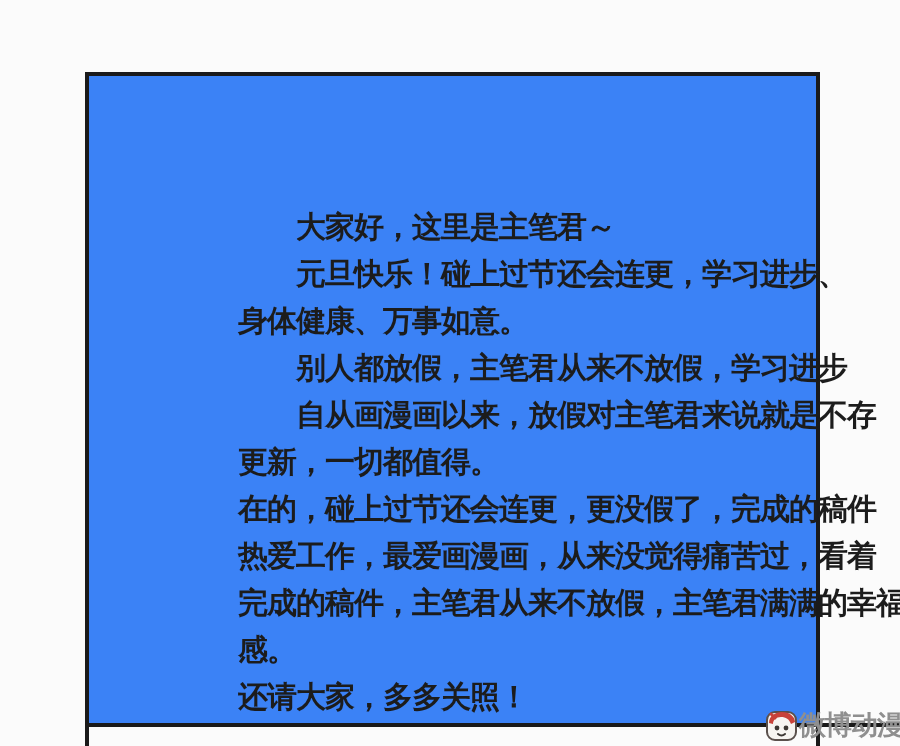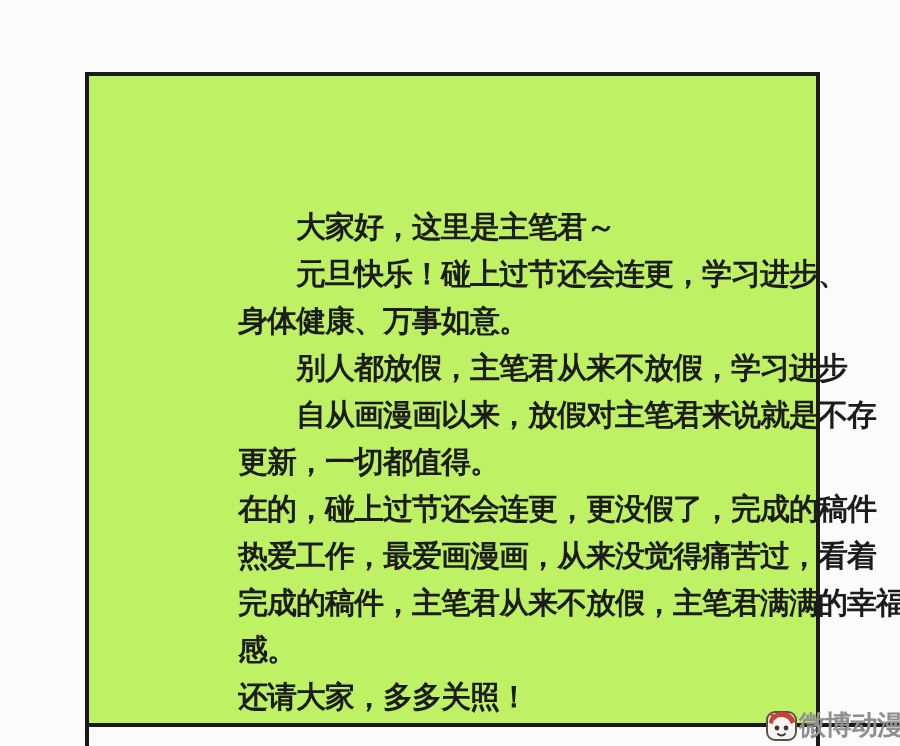--- a/index.html
+++ b/index.html
@@ -14,21 +14,21 @@
   body{
     position:relative;
     background:var(--page-bg);
     font-family:"DejaVu Sans",sans-serif;
   }
   .panel{
     position:absolute;
     left:85px;top:72px;
     width:735px;height:655px;
     border:4px solid var(--frame);
-    background:#bef264;
+    background:#3b82f6;
   }
   .text-block{
     position:absolute;
     left:149px;top:127px;
   }
   .line{
     font-size:30px;
     line-height:47px;
     letter-spacing:-1px;
     font-weight:bold;

